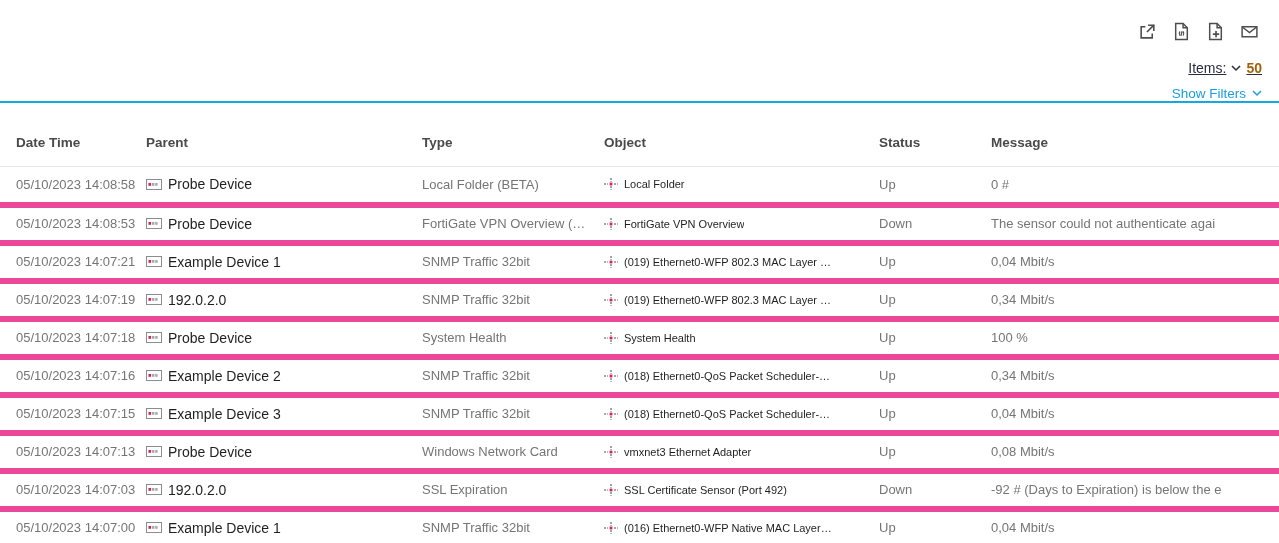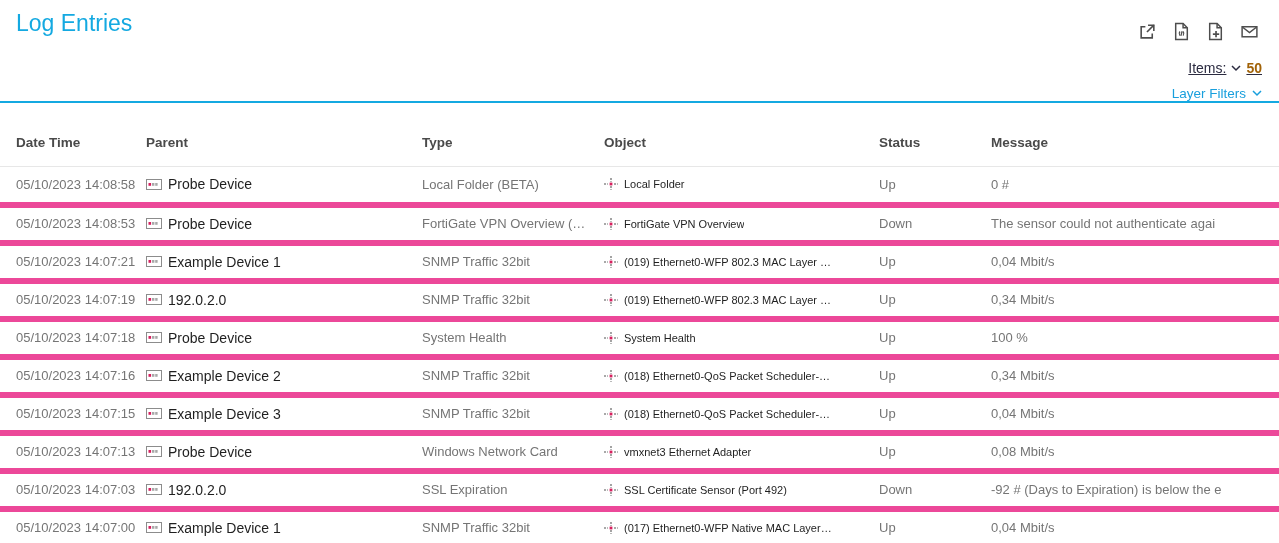--- a/index.html
+++ b/index.html
@@ -66,21 +66,20 @@
   }
   .parent-link { font-size: 14px; }
   .obj-link { font-size: 11px; }
   .mini-icon { flex: 0 0 auto; display: inline-block; }
   .mini-icon svg { display: block; }
 </style>
 </head>
 <body>
 
 <div class="page-header">
-  <h1 class="page-title">Log Entries</h1>
 
   <div class="toolbar">
     <span class="tb-icon">
       <svg viewBox="0 0 18 18" fill="none" stroke="#4d4d4d" stroke-width="1.5">
         <path d="M7 4.5 H3 V15 H13.5 V11"></path>
         <path d="M9.5 3 H15 V8.5"></path>
         <path d="M15 3 L8.5 9.5"></path>
       </svg>
     </span>
     <span class="tb-icon">
@@ -112,21 +111,21 @@
     <span>Items:</span>
     <span class="chev">
       <svg viewBox="0 0 10 7" fill="none" stroke="#2b2b40" stroke-width="1.5">
           <polyline points="1,1 5,5 9,1"></polyline>
         </svg>
     </span>
     <span class="count">50</span>
   </div>
 
   <div class="show-filters">
-    <span>Layer Filters</span>
+    <span>Show Filters</span>
     <span class="chev">
       <svg viewBox="0 0 10 7" fill="none" stroke="#189fdd" stroke-width="1.5">
           <polyline points="1,1 5,5 9,1"></polyline>
         </svg>
     </span>
   </div>
 </div>
 
 <table class="log-table">
   <colgroup>
@@ -474,20 +473,20 @@
       <span class="cell-with-icon">
         <span class="mini-icon">
               <svg width="14" height="14" viewBox="0 0 14 14" fill="none">
                 <line x1="0" y1="7" x2="4" y2="7" stroke="#8c8c8c" stroke-width="1.6" stroke-dasharray="2 1.2"></line>
                 <line x1="10" y1="7" x2="14" y2="7" stroke="#8c8c8c" stroke-width="1.6" stroke-dasharray="2 1.2"></line>
                 <line x1="7" y1="1" x2="7" y2="5" stroke="#8c8c8c" stroke-width="1.6" stroke-dasharray="2 1.2"></line>
                 <line x1="7" y1="9" x2="7" y2="13" stroke="#8c8c8c" stroke-width="1.6" stroke-dasharray="2 1.2"></line>
                 <rect x="5.6" y="5.6" width="2.8" height="2.8" fill="#d61f5e"></rect>
               </svg>
             </span>
-        <span class="obj-link">(017) Ethernet0-WFP Native MAC Layer…</span>
+        <span class="obj-link">(016) Ethernet0-WFP Native MAC Layer…</span>
       </span>
     </td>
     <td class="f-status">Up</td>
     <td class="f-message">0,04 Mbit/s</td>
   </tr>
 </tbody>
 </table>
 
 </body></html>

